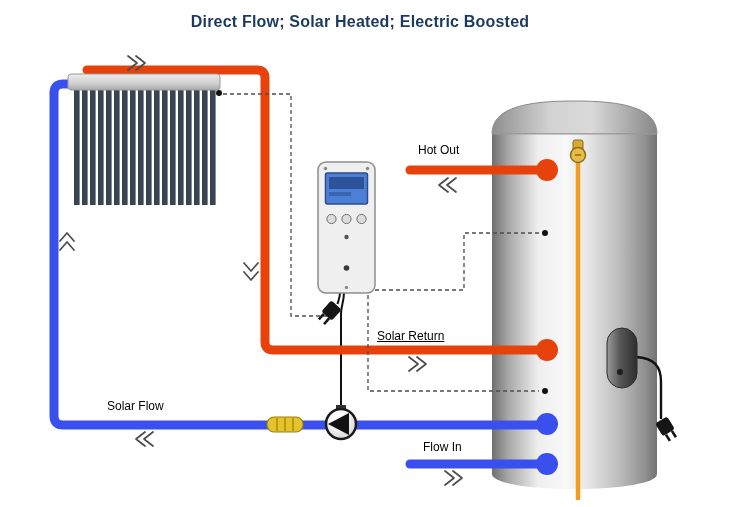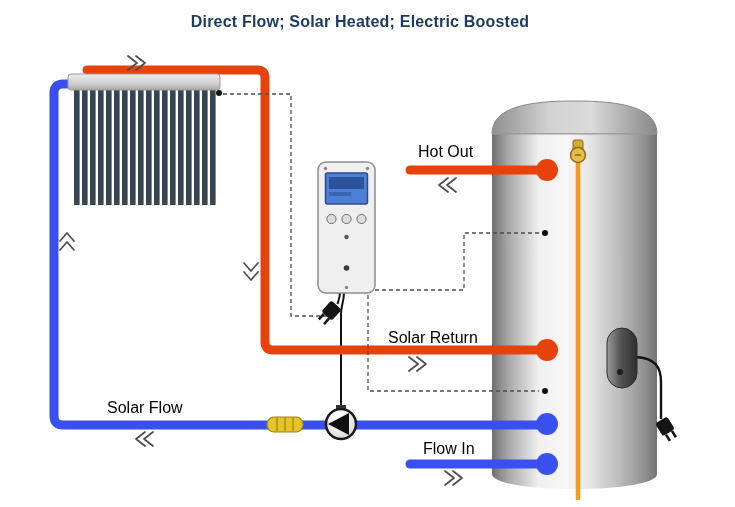--- a/index.html
+++ b/index.html
@@ -12,24 +12,24 @@
   }
   .diagram-svg{position:absolute;left:0;top:0;}
   .title{
     position:absolute;top:13px;left:0;width:720px;
     text-align:center;
     font-size:16px;font-weight:bold;color:#1b3a5f;
     letter-spacing:.2px;
   }
   .pipe-label{
     position:absolute;
-    font-size:16px;color:#000;white-space:nowrap;
+    font-size:12px;color:#000;white-space:nowrap;
   }
   .lbl-hot-out{left:418px;top:143px;}
-  .lbl-solar-return{left:388px;top:329px;}
+  .lbl-solar-return{left:377px;top:329px;text-decoration:underline;}
   .lbl-solar-flow{left:107px;top:399px;text-align:right;}
   .lbl-cold-in{left:423px;top:440px;}
   .arrow{stroke:#4c4c4c;stroke-width:1.7;fill:none;stroke-linejoin:round;stroke-linecap:round;}
   .dashed{stroke:#4d4d4d;stroke-width:1.3;fill:none;stroke-dasharray:4 3;}
 </style>
 </head>
 <body>
 
 <div class="canvas">
 

